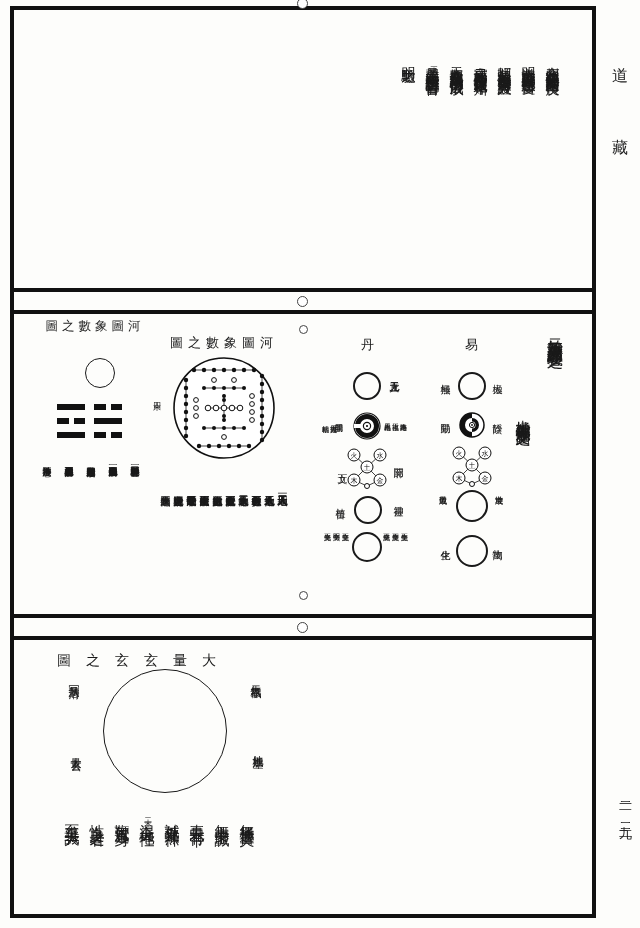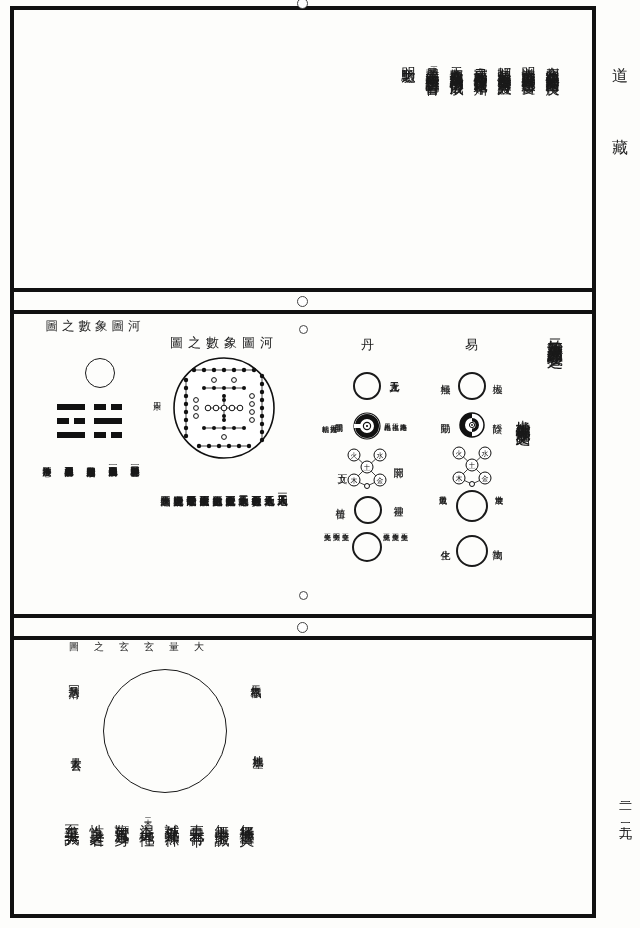--- a/index.html
+++ b/index.html
@@ -310,21 +310,21 @@
         <div class="vcol" style="letter-spacing:0;">道法憲趣神鈐事耳</div>
       </div>
     </div>
   </div>
 
   <div class="divider">
     <span class="regmark" style="top:4px;left:283px;"></span>
   </div>
 
   <div class="register" style="height:274px;">
-    <div class="htitle" style="left:30px;top:0;width:200px;font-size:10px;letter-spacing:15px;">圖之玄玄量大</div>
+    <div class="htitle" style="left:30px;top:12px;width:200px;font-size:14px;letter-spacing:15px;">圖之玄玄量大</div>
     <div class="circle thin" style="left:89px;top:29px;width:124px;height:124px;"></div>
     <div class="vcol abs" style="left:236px;top:36px;font-size:11px;letter-spacing:1px;">天無氛穢</div>
     <div class="vcol abs" style="left:238px;top:106px;font-size:11px;letter-spacing:1px;">地無妖塵</div>
     <div class="vcol abs" style="left:54px;top:36px;font-size:11px;letter-spacing:1px;">冥慧洞清</div>
     <div class="vcol abs" style="left:56px;top:108px;font-size:11px;letter-spacing:1px;">大量玄玄</div>
     <div class="cols" style="left:50px;top:172px;gap:10px;font-size:15px;">
       <div class="vcol" style="letter-spacing:2px;">無極通書莫</div>
       <div class="vcol" style="letter-spacing:2px;">無妄中虛誠</div>
       <div class="vcol" style="letter-spacing:2px;">真中无有帝</div>
       <div class="vcol" style="letter-spacing:2px;">誠外更無神</div>

